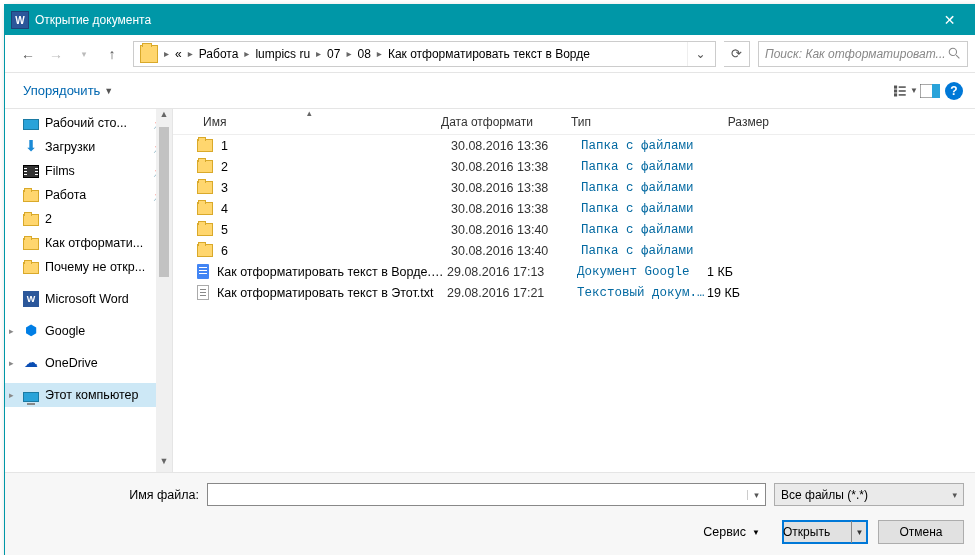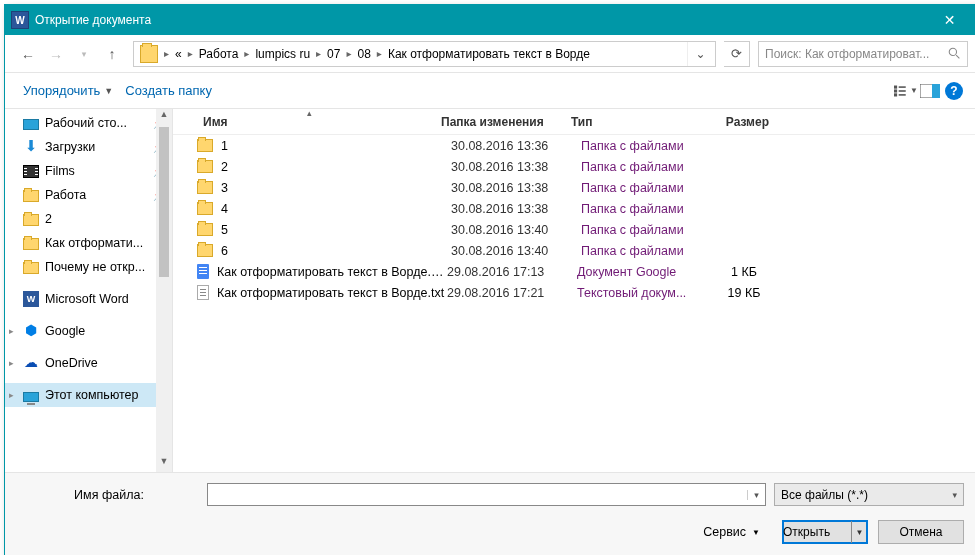--- a/index.html
+++ b/index.html
@@ -12,21 +12,21 @@
   .navbar { height: 38px; display:flex; align-items:center; padding: 4px 10px; gap:2px; border-bottom:1px solid #e5e5e5;}
   .nav-arrow { width:26px; height:26px; display:flex; align-items:center; justify-content:center; color:#555; font-size:14px;}
   .nav-arrow.disabled { color:#bbb; }
   .crumb-box { flex:1; height:26px; border:1px solid #ccc; display:flex; align-items:center; padding:0 2px; font-size:12px; gap:0; margin:0 6px;}
   .crumb-box .folder-ico{ width:18px; height:18px; background:#ffd66e; border:1px solid #d9a92a; margin:0 4px; position:relative;}
   .crumb-box .folder-ico:before{content:""; position:absolute; top:-3px; left:1px; width:8px; height:3px; background:#ffd66e; border:1px solid #d9a92a; border-bottom:none;}
   .crumb { padding:0 4px; display:flex; align-items:center; height:100%; white-space:nowrap;}
   .chev { color:#666; padding:0 2px; font-size:10px;}
   .crumb-drop { width:26px; display:flex; align-items:center; justify-content:center; border-left:1px solid #eee; height:100%; color:#555;}
   .refresh{ width:26px; height:26px; border:1px solid #ccc; border-left:none; display:flex; align-items:center; justify-content:center; color:#555; font-size:13px;}
-  .searchbox { width:210px; height:26px; border:1px solid #ccc; margin-left:6px; display:flex; align-items:center; padding:0 6px; color:#888; font-size:12px; }
+  .searchbox { width:210px; height:26px; border:1px solid #ccc; margin-left:6px; display:flex; align-items:center; padding:0 6px; color:#888; font-size:12px; font-style:italic;}
   .searchbox svg{ margin-left:auto;}
   .toolbar { height:36px; display:flex; align-items:center; padding:0 12px; border-bottom:1px solid #e5e5e5; font-size:13px; color:#0067b0;}
   .toolbar .tb-item{ display:flex; align-items:center; gap:4px; padding:4px 6px;}
   .toolbar-spacer{ flex:1;}
   .tb-icon{ width:24px; height:24px; display:flex; align-items:center; justify-content:center; color:#555;}
   .body { flex:1; display:flex; min-height:0;}
   .sidebar { width:168px; border-right:1px solid #e5e5e5; overflow:hidden; font-size:12.5px; padding-top:2px; position:relative;}
   .sb-item{ display:flex; align-items:center; height:24px; padding-left:18px; gap:6px; position:relative; white-space:nowrap;}
   .sb-item.selected{ background:#cde8f6;}
   .sb-item .pin{ margin-left:auto; margin-right:6px; color:#7c7c7c; font-size:10px;}
@@ -43,40 +43,40 @@
   .sb-ico.dropbox{ color:#007ee5; font-size:14px; line-height:14px; text-align:center;}
   .sb-ico.onedrive{ color:#0a4db3; font-size:14px; line-height:14px; text-align:center;}
   .sb-ico.pc{ background:#2aa3d9; border:1px solid #1b7aa3; height:10px; margin-top:3px; position:relative;}
   .sb-ico.pc:after{content:""; position:absolute; bottom:-4px; left:3px; right:3px; height:2px; background:#888;}
   .sb-caret{ position:absolute; left:4px; color:#888; font-size:9px;}
   .sb-scroll{ position:absolute; right:0; top:0; bottom:0; width:16px; background:#f0f0f0; display:flex; flex-direction:column;}
   .sb-scroll .ar{ height:16px; text-align:center; font-size:9px; color:#666;}
   .sb-scroll .thumb{ margin:0 3px; background:#c2c2c2; height:150px; margin-top:2px;}
   .filepane{ flex:1; display:flex; flex-direction:column; overflow:hidden;}
   .headers{ display:flex; height:26px; align-items:center; font-size:12px; color:#333; border-bottom:1px solid #eee; padding-left:24px;}
-  .headers .col{ padding:0 6px; display:flex; align-items:center; gap:6px;font-weight:bold;}
+  .headers .col{ padding:0 6px; display:flex; align-items:center; gap:6px;}
   .col.name{ width:238px;} .col.date{ width:130px;} .col.type{ width:130px;} .col.size{ width:80px; text-align:right; justify-content:flex-end;}
   .sort-caret{ position:absolute; top:-1px; left:134px; color:#666; font-size:9px;}
   .headers{ position:relative;}
   .rows{ flex:1; overflow:auto; font-size:12.5px;}
   .row{ display:flex; align-items:center; height:21px; padding-left:24px;}
   .row .ico{ width:16px; height:13px; margin-right:8px;}
   .row .ico.folder{ background:#ffd66e; border:1px solid #d9a92a; position:relative;}
   .row .ico.folder:before{content:""; position:absolute; top:-3px; left:0; width:6px; height:3px; background:#ffd66e; border:1px solid #d9a92a; border-bottom:none;}
   .row .ico.gdoc{ background:#4285f4; height:15px; width:12px; border-radius:1px; position:relative;}
   .row .ico.gdoc:after{content:""; position:absolute; left:2px; right:2px; top:3px; height:7px; background:repeating-linear-gradient(#fff 0 1px, transparent 1px 3px);}
   .row .ico.txt{ background:#fff; height:15px; width:12px; border:1px solid #aaa; position:relative;}
   .row .ico.txt:after{content:""; position:absolute; left:2px; right:2px; top:3px; height:7px; background:repeating-linear-gradient(#888 0 1px, transparent 1px 3px);}
   .row .rname{ width:230px; white-space:nowrap; overflow:hidden; text-overflow:ellipsis;}
   .row .rdate{ width:130px; color:#333;}
-  .row .rtype{ width:130px; color:#701a75; white-space:nowrap; overflow:hidden; text-overflow:ellipsis;}
-  .row .rsize{ width:80px; text-align:center; padding-right:6px;}
+  .row .rtype{ width:130px; color:#0369a1; white-space:nowrap; overflow:hidden; text-overflow:ellipsis;font-family:Liberation Mono, monospace;}
+  .row .rsize{ width:80px; text-align:left; padding-right:6px;}
   .footer{ border-top:1px solid #e5e5e5; padding:10px 14px 14px; font-size:12.5px; background:#f7f7f7;}
   .fn-row{ display:flex; align-items:center; gap:8px; margin-bottom:14px;}
-  .fn-label{ width:180px; text-align:center;}
+  .fn-label{ width:180px; text-align:right;}
   .fn-input{ flex:1; height:23px; border:1px solid #888; background:#fff; display:flex; align-items:center;}
   .fn-input .dd{ width:18px; border-left:1px solid #ccc; text-align:center; color:#555; font-size:9px;}
   .ft-select{ width:190px; height:23px; border:1px solid #adadad; background:#eaeaea; display:flex; align-items:center; padding:0 6px; font-size:12px;}
   .ft-select .dd{ margin-left:auto; color:#555; font-size:9px;}
   .btn-row{ display:flex; align-items:center; justify-content:flex-end; gap:10px;}
   .svc{ display:flex; align-items:center; gap:6px; margin-right:12px;}
   .btn{ min-width:86px; height:24px; border:1px solid #adadad; background:#e1e1e1; display:flex; align-items:center; justify-content:center; font-size:12px;}
   .btn.primary{ border:1px solid #0078d7; box-shadow:inset 0 0 0 1px #0078d7;}
   .btn .split{ width:16px; border-left:1px solid #888; height:100%; display:flex; align-items:center; justify-content:center; font-size:8px; color:#333;}
   .help-circle{ width:18px; height:18px; border-radius:50%; background:#0078d7; color:#fff; display:flex; align-items:center; justify-content:center; font-size:12px; font-weight:bold;}
@@ -122,23 +122,20 @@
           <line x1="10" y1="10" x2="14" y2="14" stroke="#888" stroke-width="1.3"></line>
         </svg>
     </div>
   </div>
 
   <div class="toolbar">
     <div class="tb-item">
       <span>Упорядочить</span>
       <span style="font-size:9px;color:#555">▼</span>
     </div>
-    <div class="tb-item">
-      <span>Создать папку</span>
-    </div>
     <div class="toolbar-spacer"></div>
     <div class="tb-icon">
       <svg width="18" height="14" viewBox="0 0 18 14">
           <rect x="0" y="0" width="4" height="4" fill="#555"></rect>
           <rect x="0" y="5" width="4" height="4" fill="#555"></rect>
           <rect x="0" y="10" width="4" height="4" fill="#555"></rect>
           <rect x="6" y="1" width="9" height="2" fill="#555"></rect>
           <rect x="6" y="6" width="9" height="2" fill="#555"></rect>
           <rect x="6" y="11" width="9" height="2" fill="#555"></rect>
         </svg>
@@ -219,21 +216,21 @@
           <div class="ar">▼</div>
       </div>
     </div>
     <div class="filepane">
       <div class="headers">
         <span class="sort-caret">▴</span>
         <div class="col name">
             <span>Имя</span>
           </div>
         <div class="col date">
-            <span>Папка изменения</span>
+            <span>Дата отформати</span>
           </div>
         <div class="col type">
             <span>Тип</span>
           </div>
         <div class="col size">
             <span>Размер</span>
           </div>
       </div>
       <div class="rows" id="rows">
           <div class="row">
@@ -280,21 +277,21 @@
           </div>
           <div class="row">
             <div class="ico gdoc"></div>
             <div class="rname">Как отформатировать текст в Ворде.gd...</div>
             <div class="rdate">29.08.2016 17:13</div>
             <div class="rtype">Документ Google</div>
             <div class="rsize">1 КБ</div>
           </div>
           <div class="row">
             <div class="ico txt"></div>
-            <div class="rname">Как отформатировать текст в Ворде.txt</div>
+            <div class="rname">Как отформатировать текст в Этот.txt</div>
             <div class="rdate">29.08.2016 17:21</div>
             <div class="rtype">Текстовый докум...</div>
             <div class="rsize">19 КБ</div>
           </div>
         </div>
     </div>
   </div>
 
   <div class="footer">
     <div class="fn-row">

